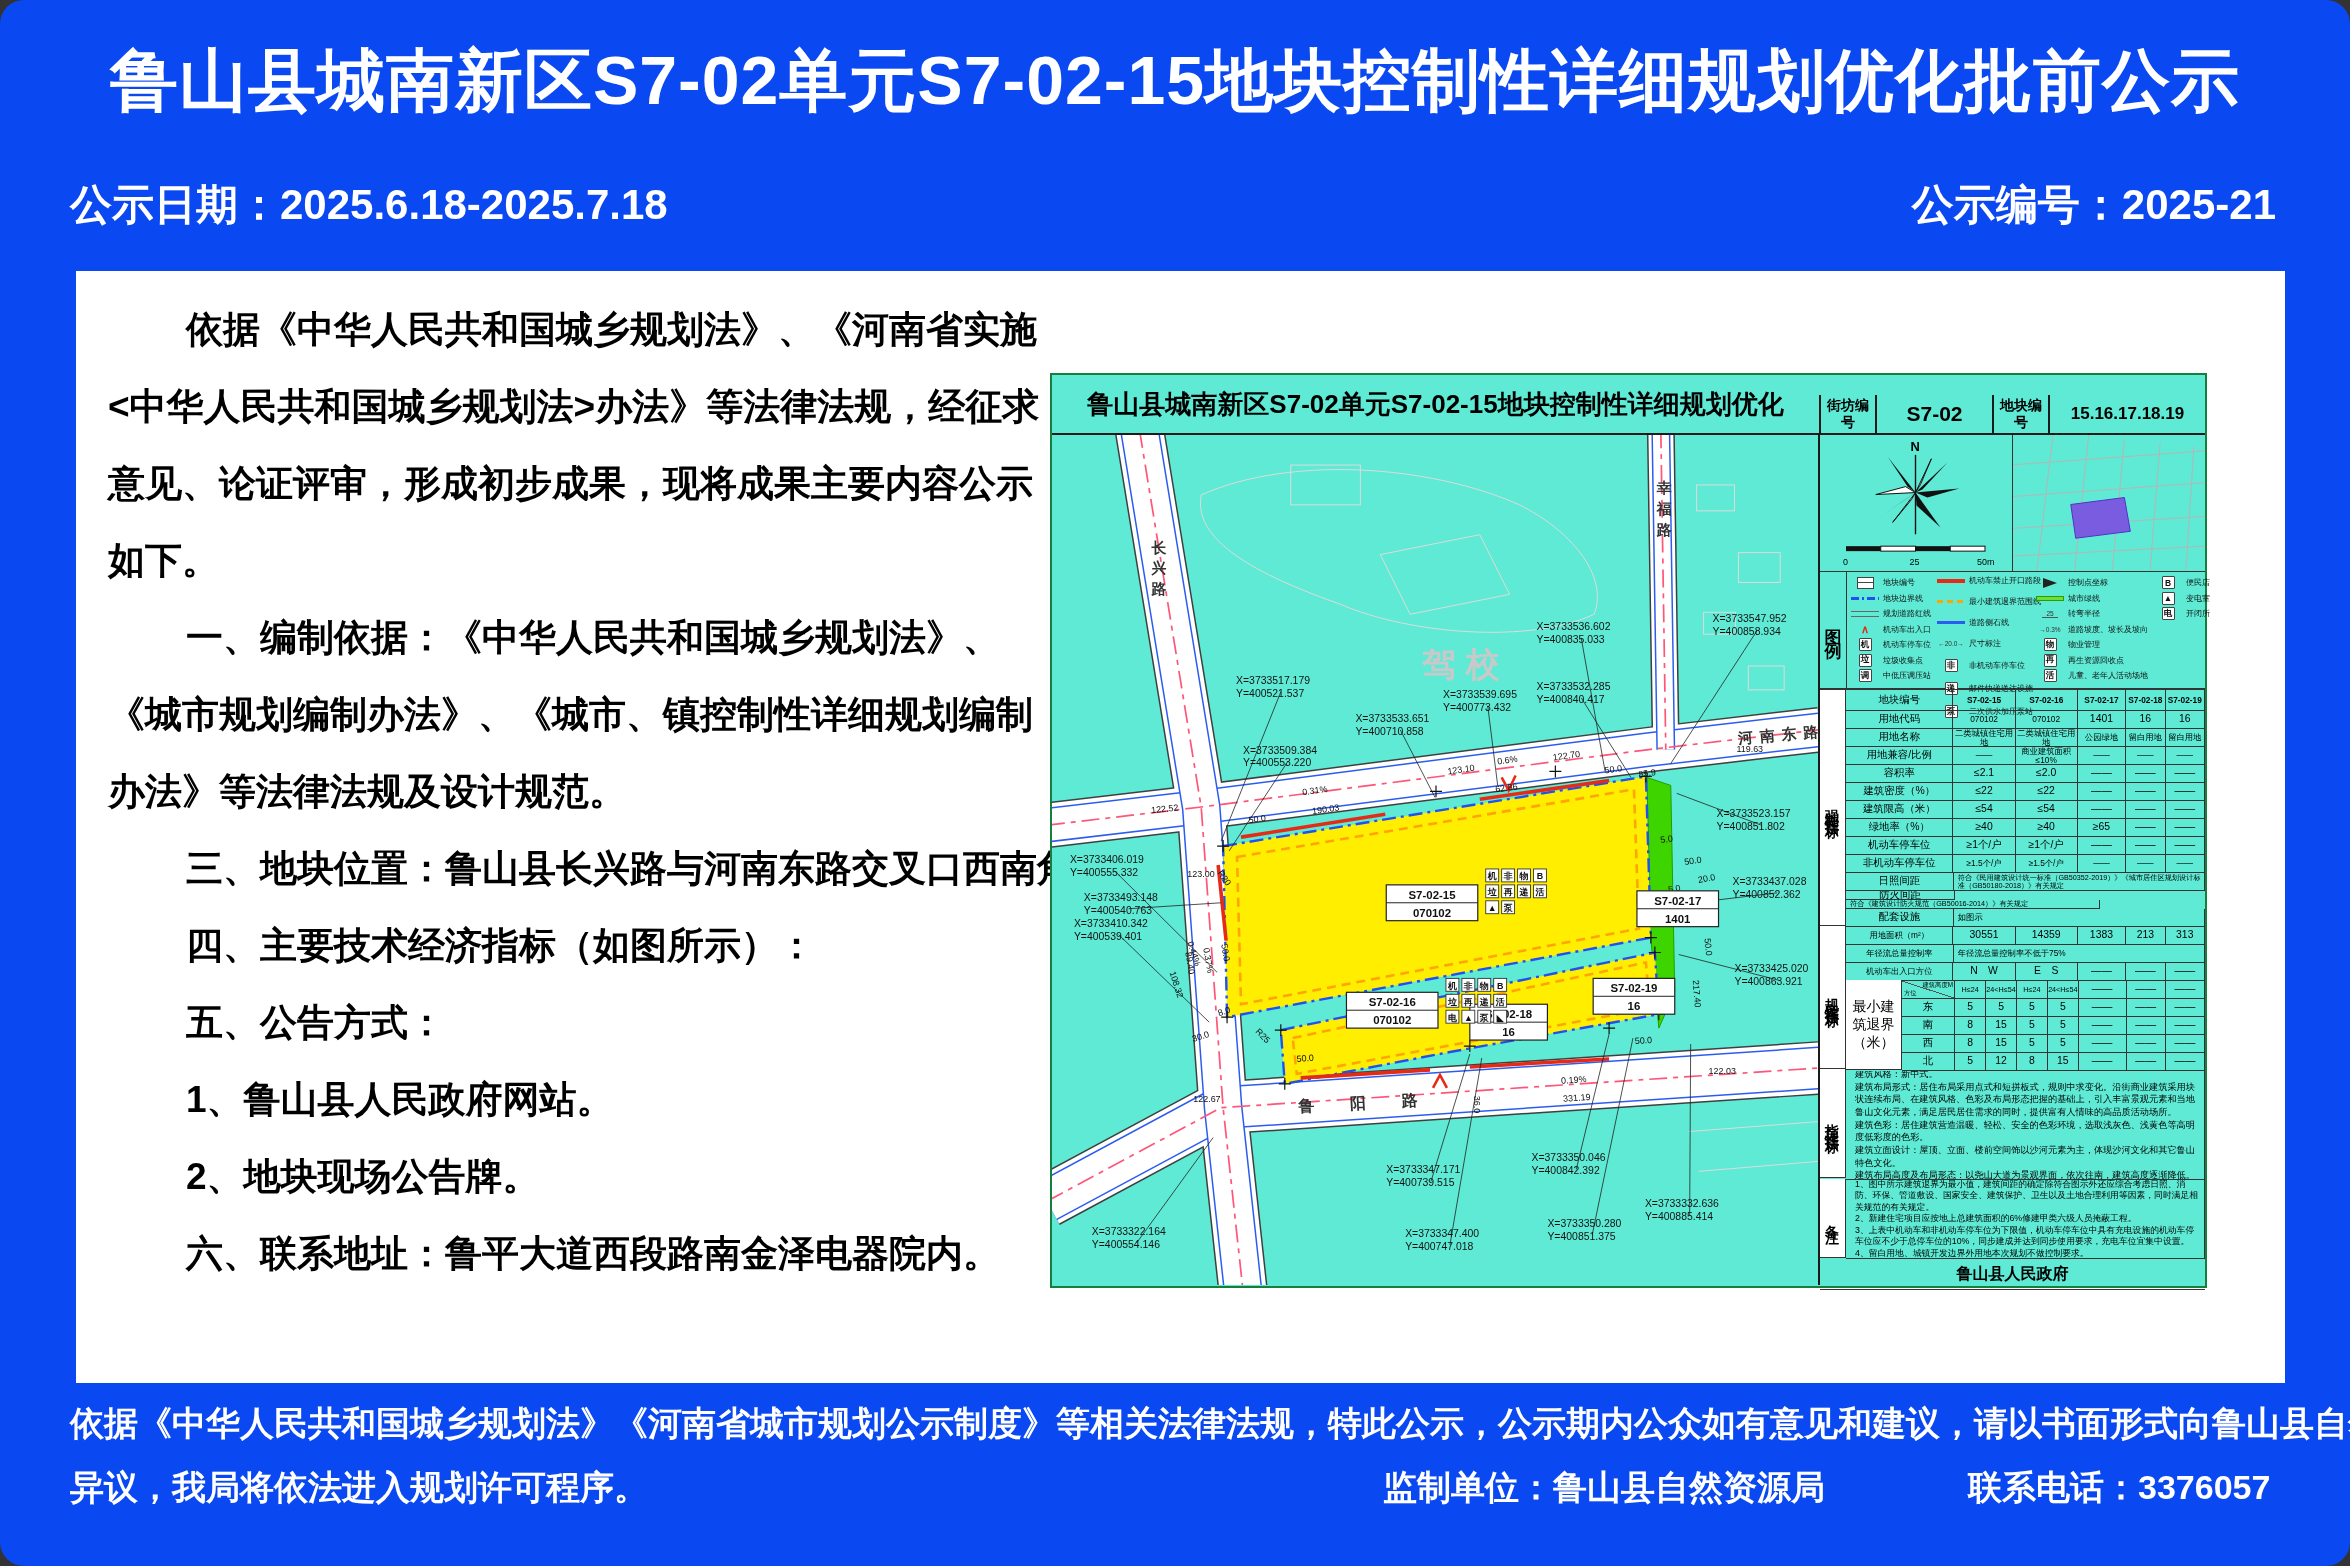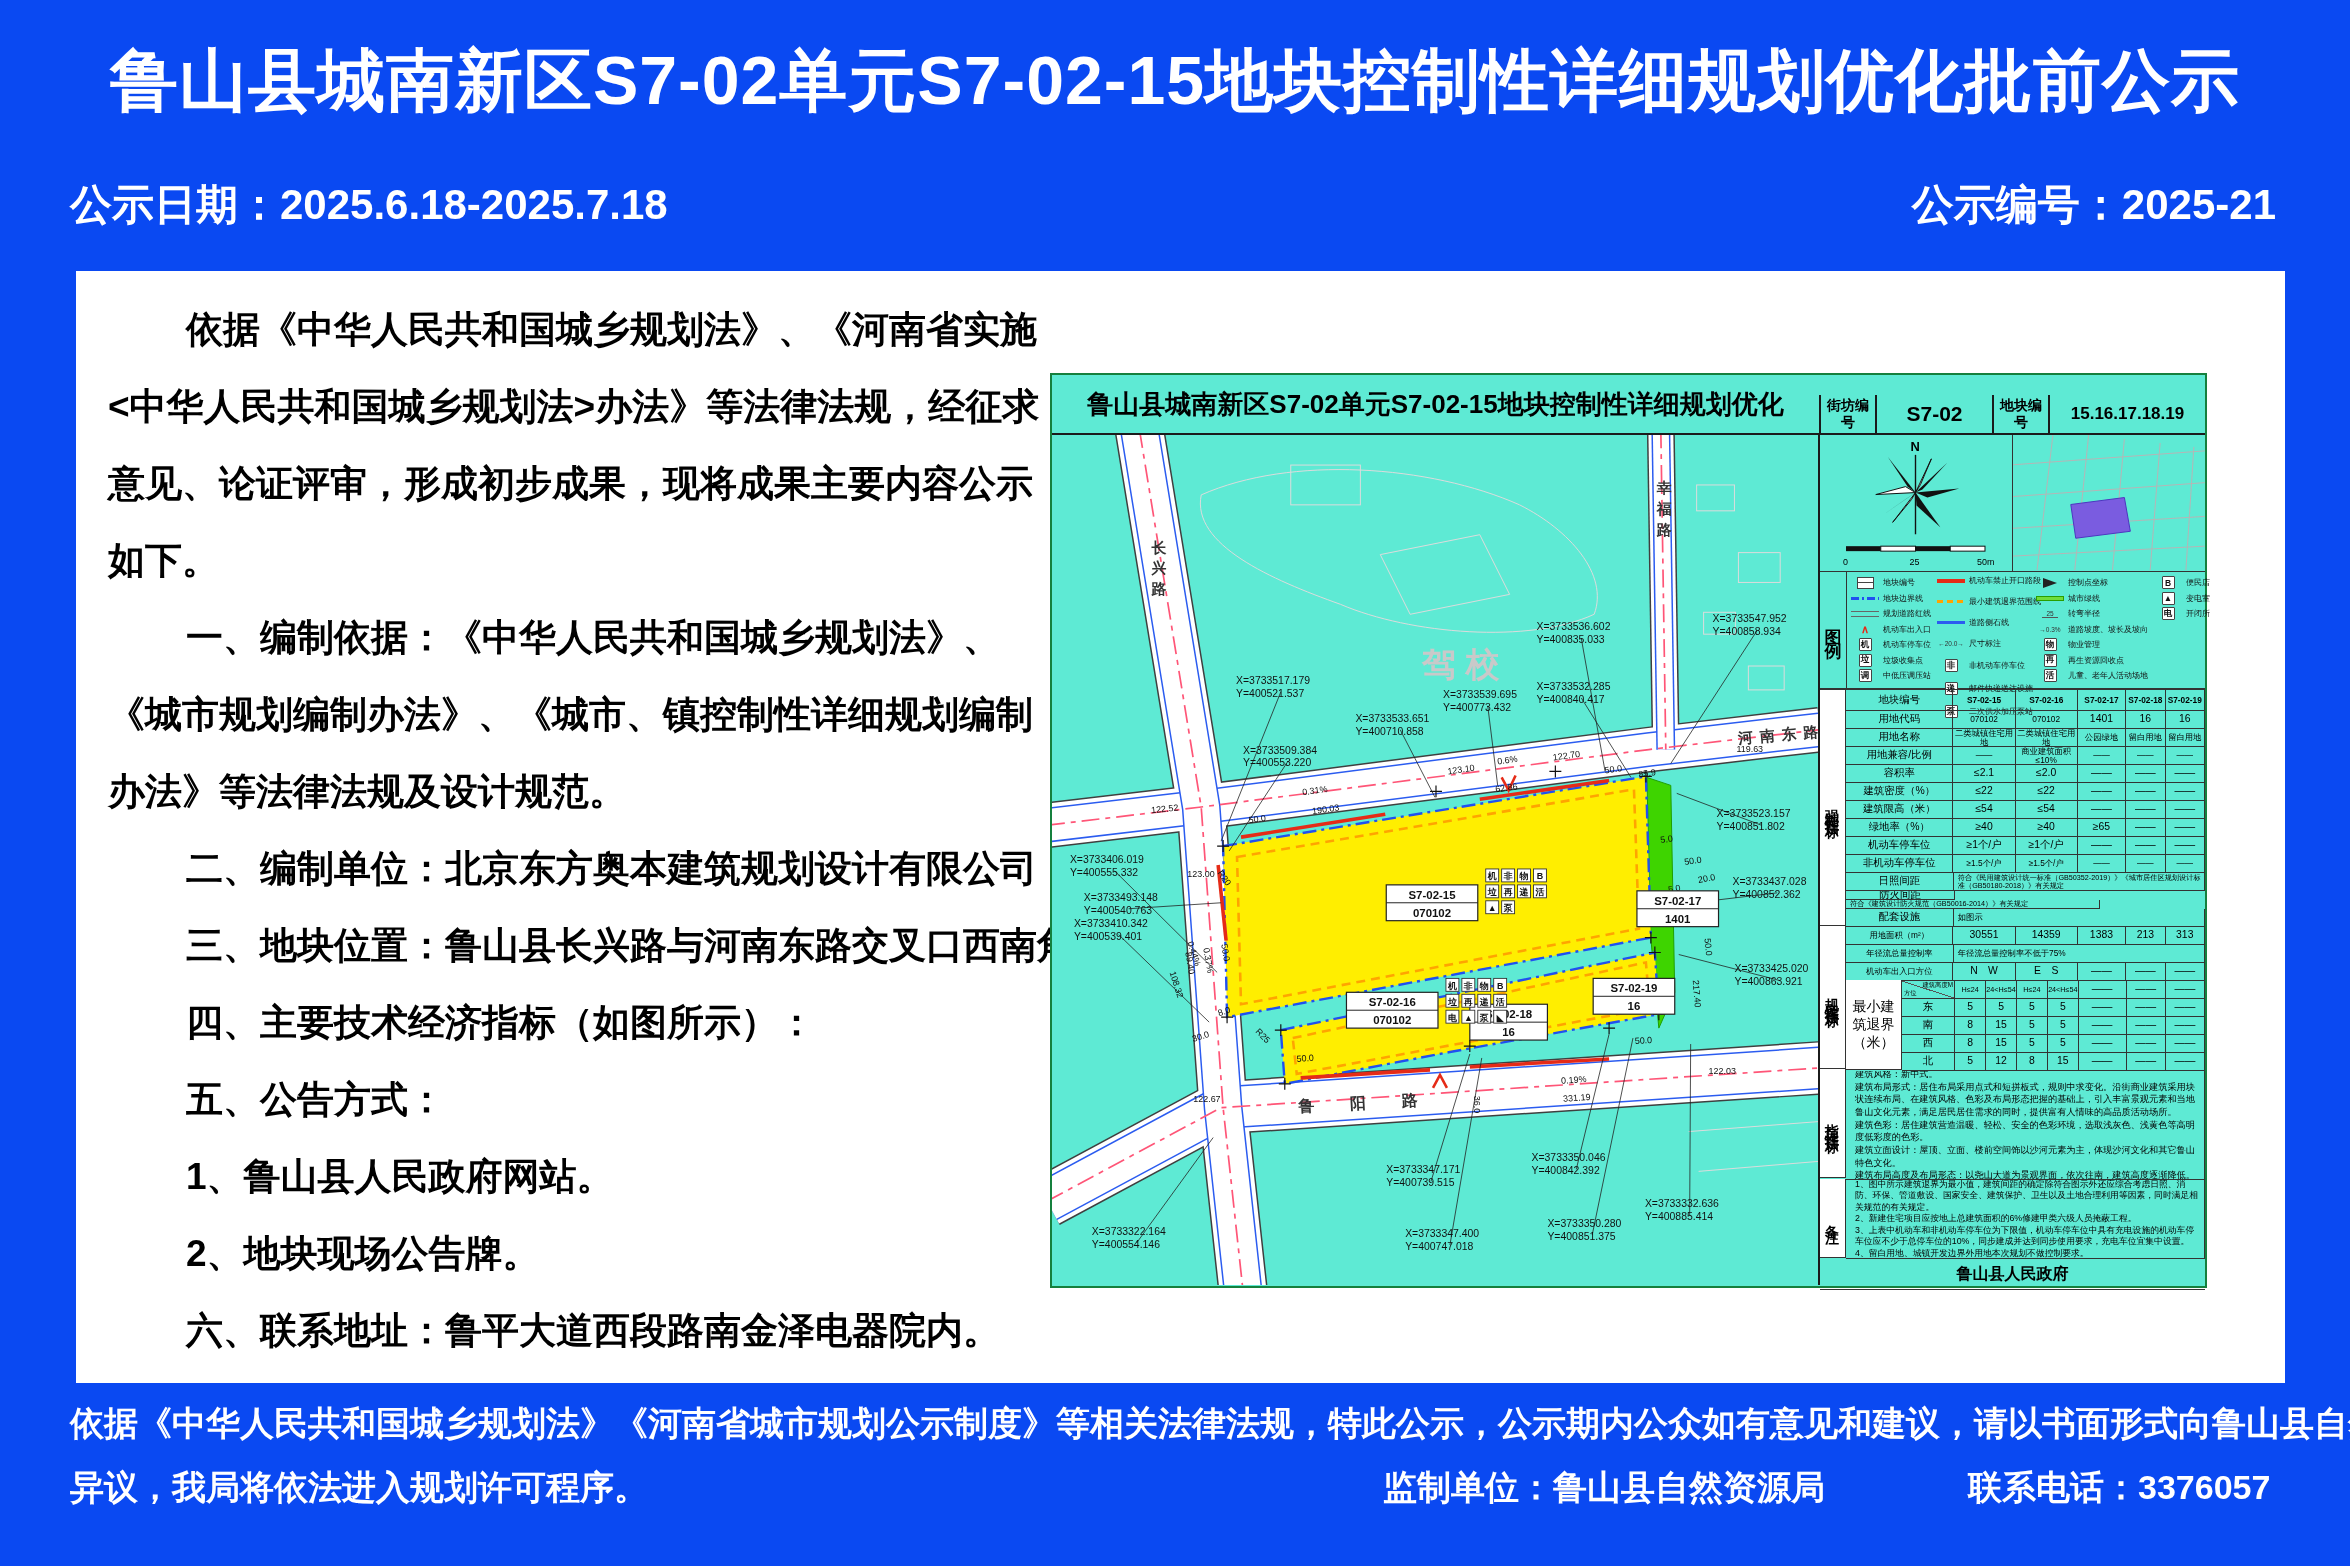--- a/index.html
+++ b/index.html
@@ -1,17 +1,17 @@
 <!DOCTYPE html>
 <html><head>
 <meta charset="utf-8">
 <style>
   html,body{margin:0;padding:0;background:#333;}
   .page{position:relative;width:2350px;height:1566px;background:#0a49f2;overflow:hidden;
-        font-family:"Liberation Sans",sans-serif;-webkit-font-smoothing:antialiased;}
+        font-family:"Liberation Sans",sans-serif;border-radius:24px;-webkit-font-smoothing:antialiased;}
   .title{position:absolute;left:0;top:36px;width:100%;text-align:center;color:#fff;
          font-size:68px;font-weight:bold;letter-spacing:1px;}
   .subrow{position:absolute;top:177px;left:70px;right:74px;color:#fff;font-size:42px;font-weight:bold;}
   .subrow .left{float:left}.subrow .right{float:right}
   .panel{position:absolute;left:76px;top:271px;width:2209px;height:1112px;background:#fff;}
   .lefttext{position:absolute;left:32px;top:20px;width:960px;color:#000;font-size:37px;font-weight:bold;}
   .ln{height:77px;display:flex;align-items:center;white-space:nowrap;}
   .ln.ind{padding-left:78px;}
   
   .mapblock{position:absolute;left:974px;top:102px;width:1157px;height:915px;border:2px solid #15803d;box-sizing:border-box;background:#5eead4;}
@@ -88,21 +88,20 @@
 
   <div class="panel">
     <div class="lefttext" id="leftText">
         <div class="ln ind">依据《中华人民共和国城乡规划法》、《河南省实施</div>
         <div class="ln">&lt;中华人民共和国城乡规划法&gt;办法》等法律法规，经征求</div>
         <div class="ln">意见、论证评审，形成初步成果，现将成果主要内容公示</div>
         <div class="ln">如下。</div>
         <div class="ln ind">一、编制依据：《中华人民共和国城乡规划法》、</div>
         <div class="ln">《城市规划编制办法》、《城市、镇控制性详细规划编制</div>
         <div class="ln">办法》等法律法规及设计规范。</div>
-        <div class="ln ind">二、编制单位：北京东方奥本建筑规划设计有限公司</div>
         <div class="ln ind">三、地块位置：鲁山县长兴路与河南东路交叉口西南角</div>
         <div class="ln ind">四、主要技术经济指标（如图所示）：</div>
         <div class="ln ind">五、公告方式：</div>
         <div class="ln ind">1、鲁山县人民政府网站。</div>
         <div class="ln ind">2、地块现场公告牌。</div>
         <div class="ln ind">六、联系地址：鲁平大道西段路南金泽电器院内。</div>
       </div>
 
     <div class="mapblock">
       <div class="maphead">

